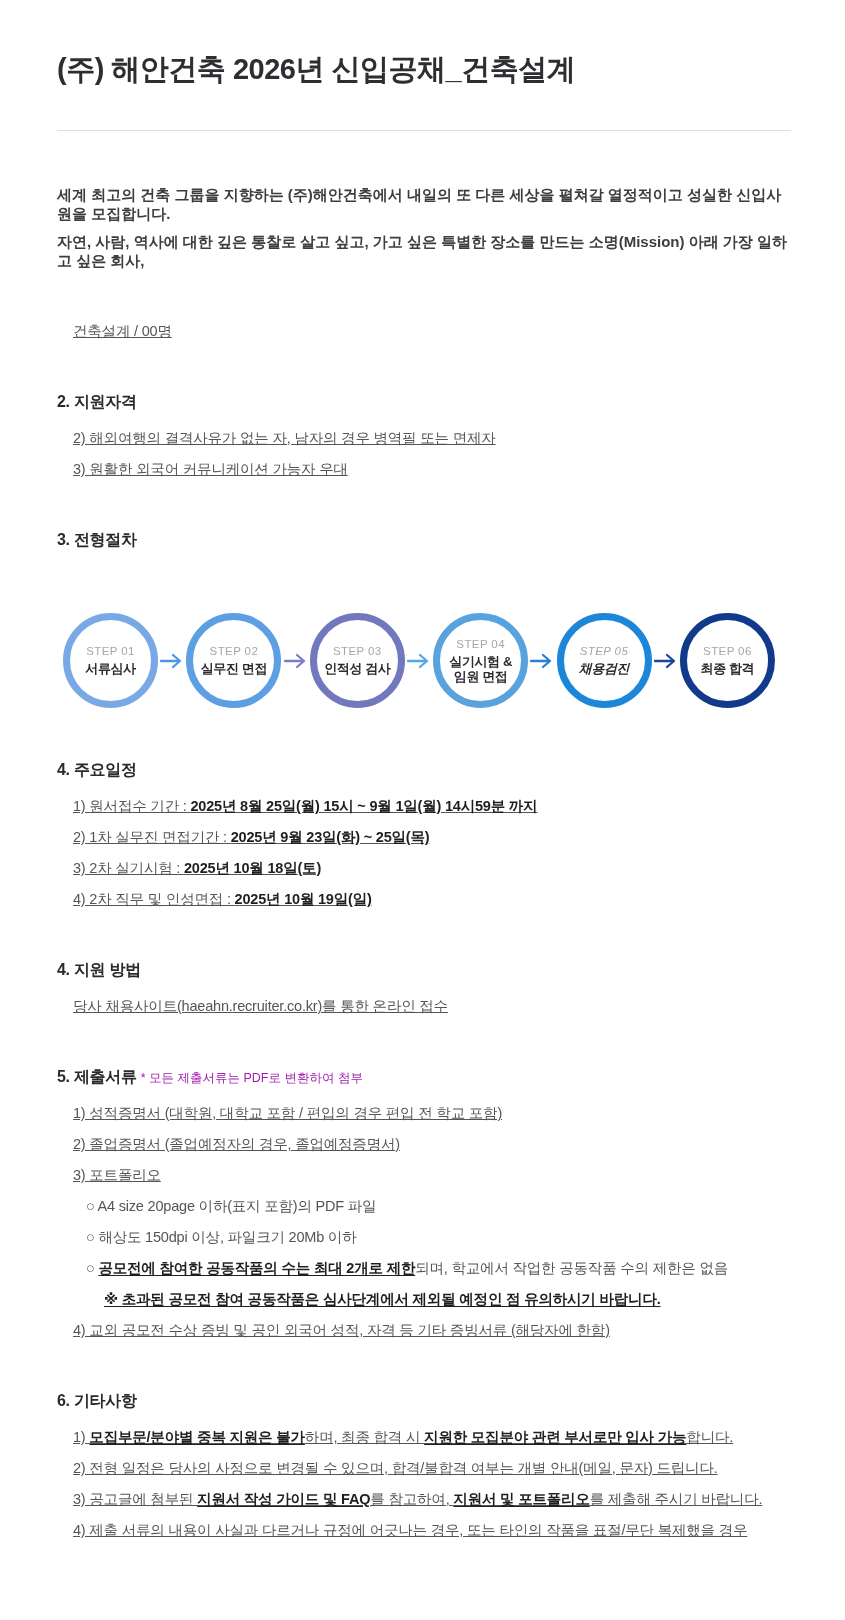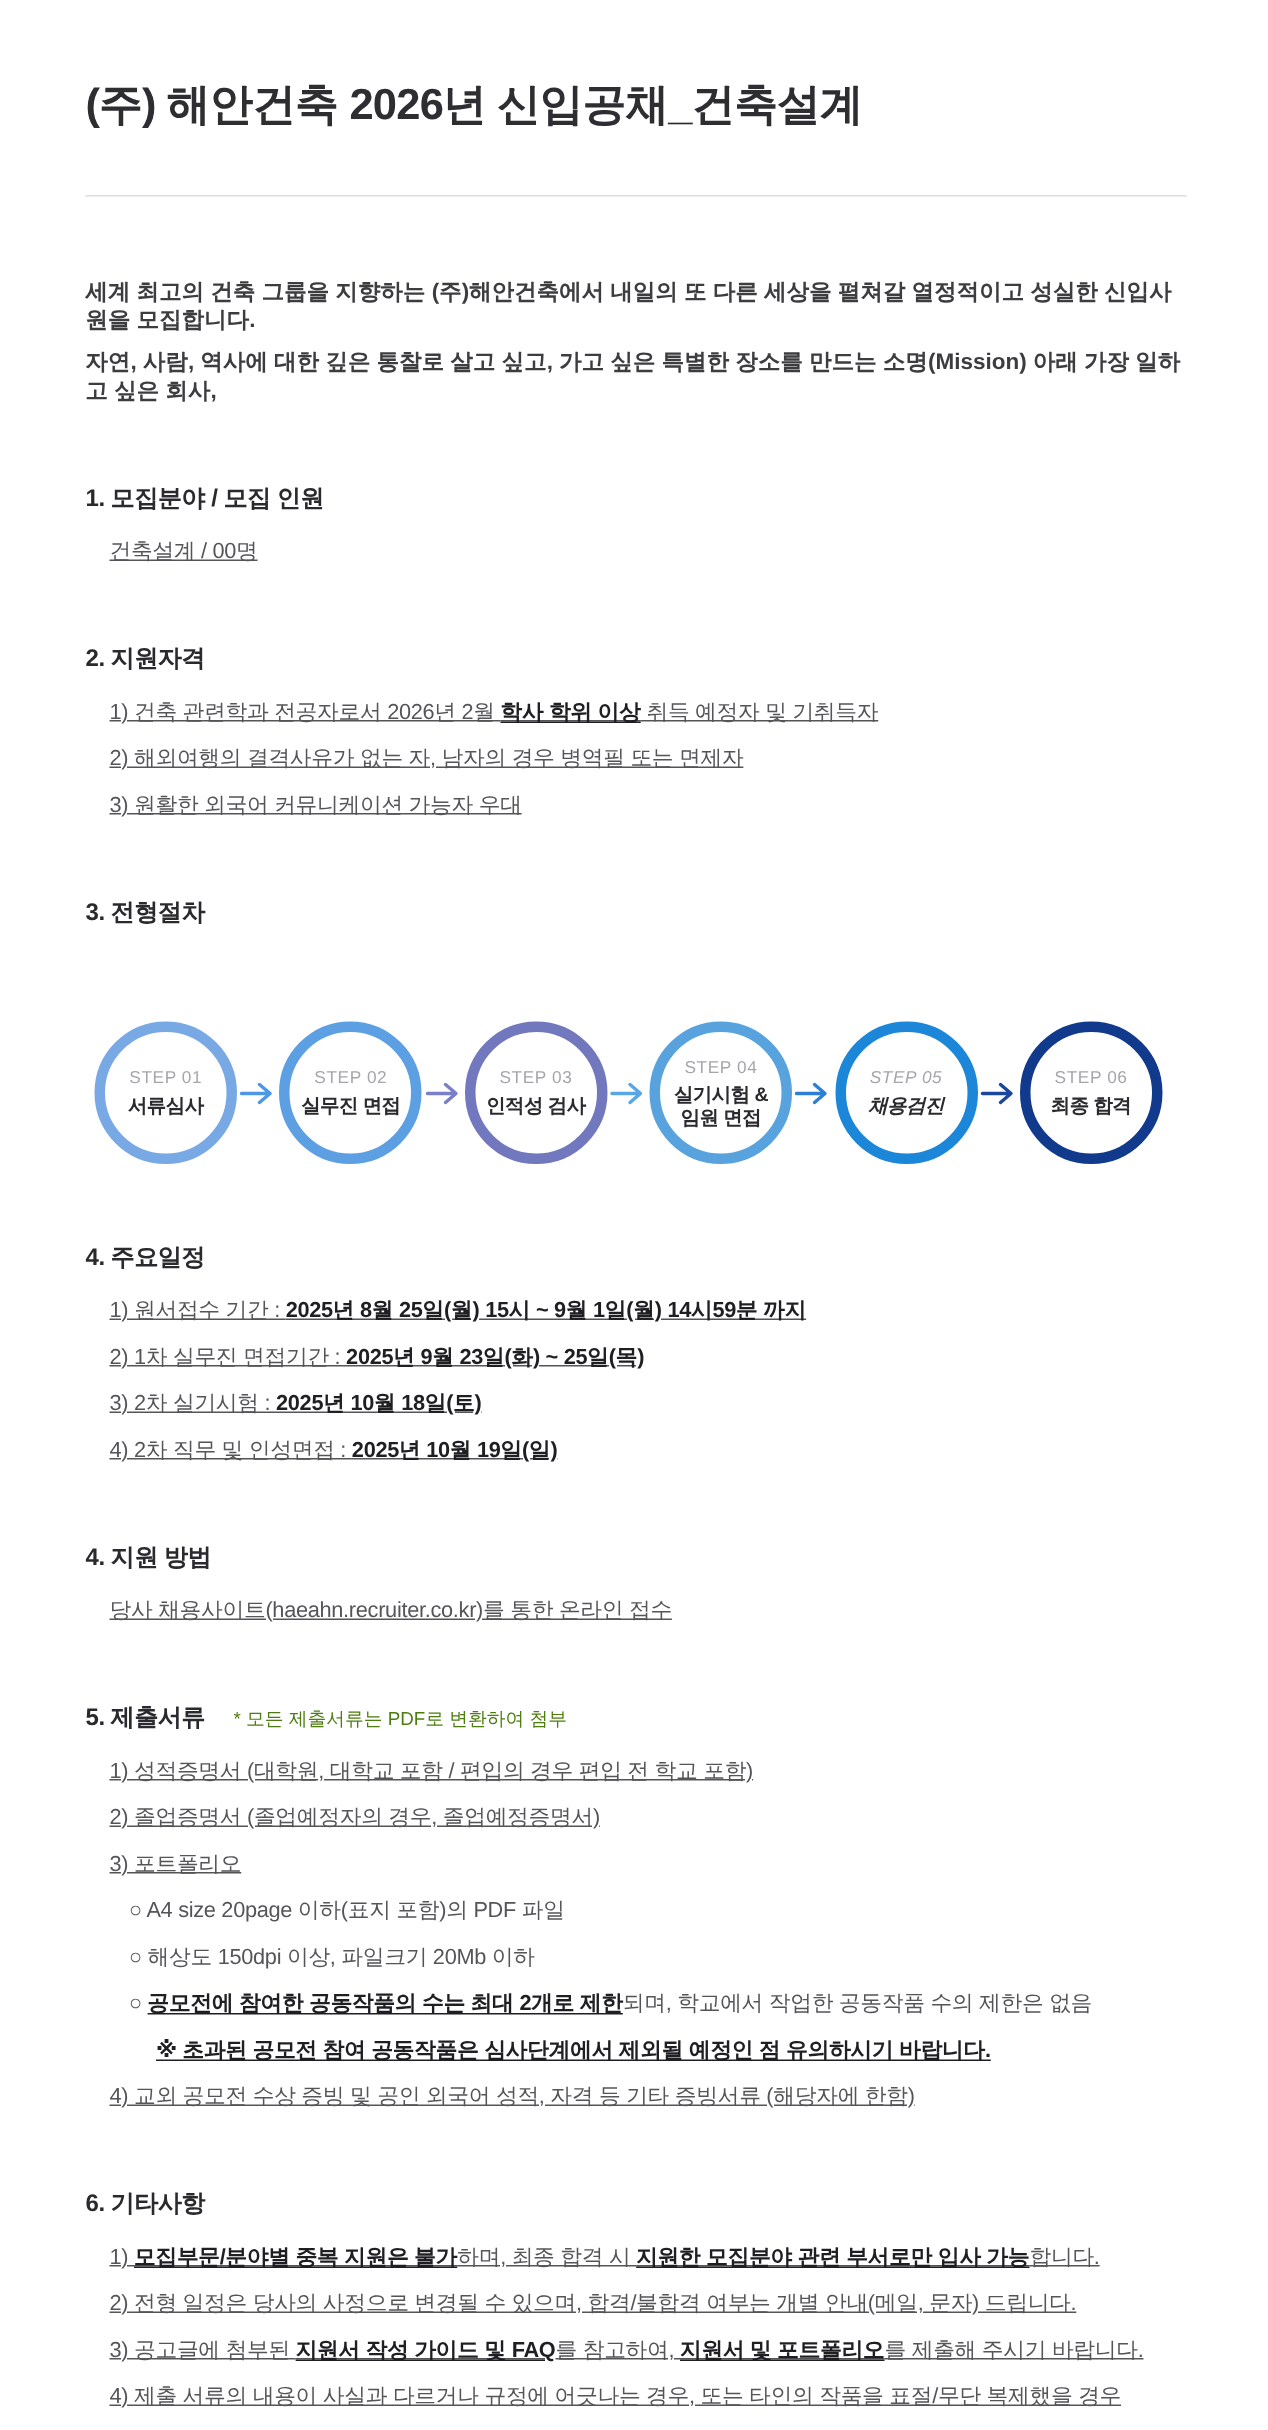--- a/index.html
+++ b/index.html
@@ -43,23 +43,23 @@
   section.doc-section h2 {
     font-size: 16px;
     font-weight: 700;
     color: #2a2a2e;
     margin: 0 0 16px 0;
     letter-spacing: -0.3px;
   }
   .section-note {
     font-size: 12.5px;
     font-weight: 400;
-    color: #4d7c0f;
+    color: #a21caf;
     letter-spacing: 0;
-    margin-left: 19px;
+    margin-left: 4px;
   }
   .line {
     margin: 0 0 13px 0;
     font-size: 14.5px;
     line-height: 18px;
     color: #555558;
     letter-spacing: -0.2px;
   }
   .line:last-child { margin-bottom: 0; }
   .indent-1 { padding-left: 16px; text-decoration: underline; }
@@ -114,26 +114,24 @@
 <h1 class="page-title">(주) 해안건축 2026년 신입공채_건축설계</h1>
 <hr class="divider">
 
 <div class="intro">
   <p>세계 최고의 건축 그룹을 지향하는 (주)해안건축에서 내일의 또 다른 세상을 펼쳐갈 열정적이고 성실한 신입사원을 모집합니다.</p>
   <p>자연, 사람, 역사에 대한 깊은 통찰로 살고 싶고, 가고 싶은 특별한 장소를 만드는 소명(Mission) 아래 가장 일하고 싶은 회사,</p>
 </div>
 
 <div id="sections">
     <section class="doc-section">
-      <h2>1. 모집분야 / 모집 인원</h2>
       <p class="line indent-1"><span>건축설계 / 00명</span></p>
     </section>
     <section class="doc-section">
       <h2>2. 지원자격</h2>
-      <p class="line indent-1"><span>1) 건축 관련학과 전공자로서 2026년 2월 </span><span class="seg-b seg-u">학사 학위 이상</span><span> 취득 예정자 및 기취득자</span></p>
       <p class="line indent-1"><span>2) 해외여행의 결격사유가 없는 자, 남자의 경우 병역필 또는 면제자</span></p>
       <p class="line indent-1"><span>3) 원활한 외국어 커뮤니케이션 가능자 우대</span></p>
     </section>
     <section class="doc-section">
       <h2>3. 전형절차</h2>
       <div class="process-diagram">
         <div class="process-step" style="border-color: rgb(121, 169, 229);">
           <div class="step-code">STEP 01</div>
           <div class="step-name">서류심사</div>
         </div>

